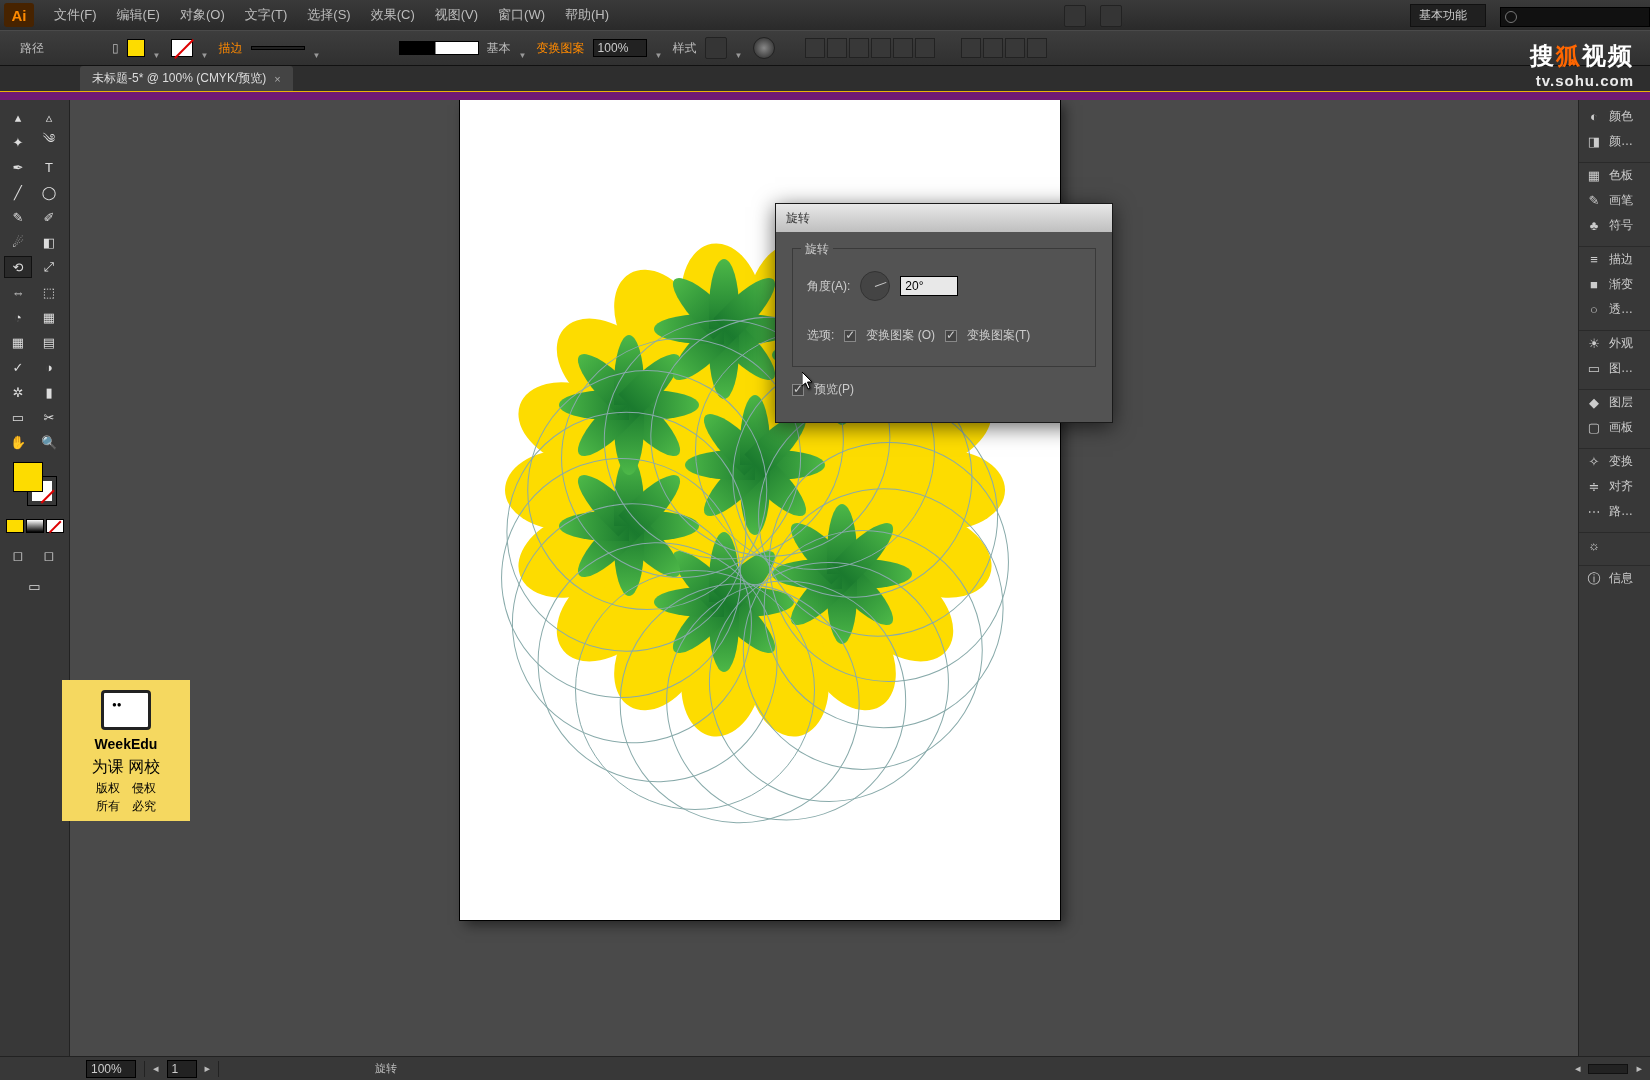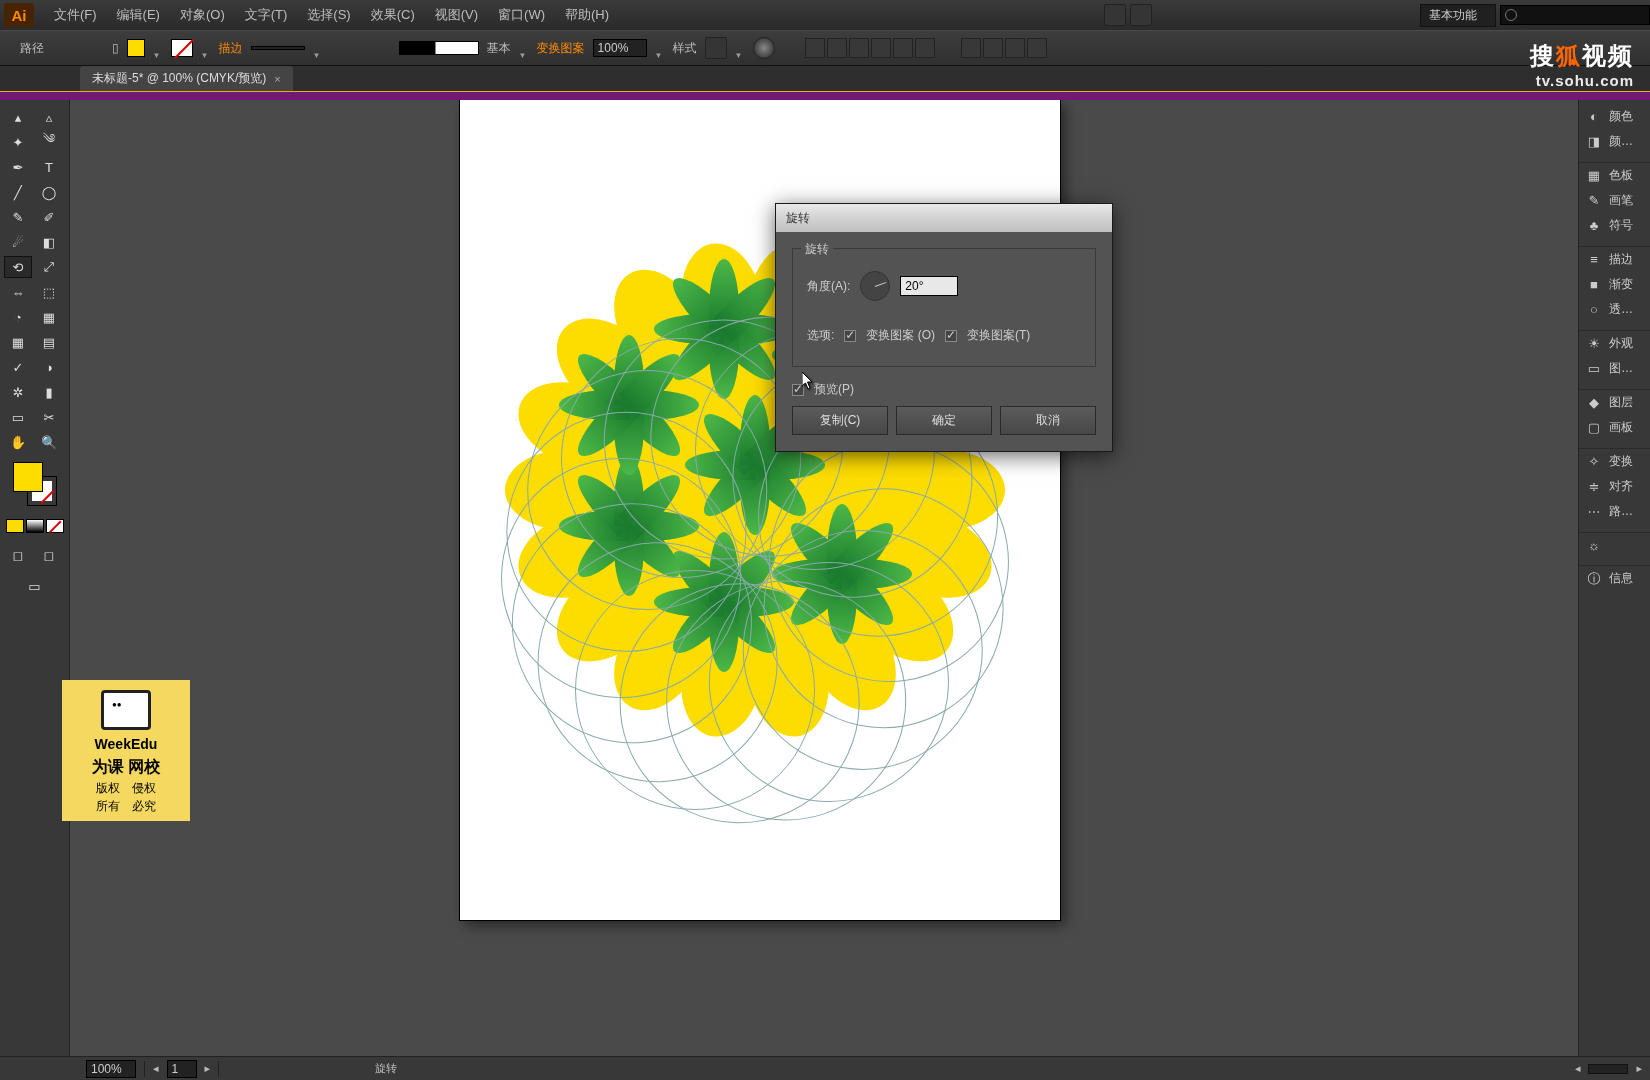--- a/index.html
+++ b/index.html
@@ -3,21 +3,21 @@
 <meta charset="utf-8">
 <style>
 *{box-sizing:border-box;margin:0;padding:0;font-family:"Microsoft YaHei",sans-serif;user-select:none}
 body{background:#1a1a1a;width:1650px;height:1080px;overflow:hidden;position:relative}
 .app{position:absolute;left:0;right:0;top:0;bottom:0;background:#701a75}
 .wctrl{display:flex;gap:18px;position:absolute;right:8px;top:4px}
 .wctrl span{color:#ccc;font-size:13px;font-weight:bold;width:18px;height:14px;display:flex;align-items:center;justify-content:center}
 .menubar{height:30px;background:linear-gradient(#3a3a3a,#2a2a2a);display:flex;align-items:center;padding-left:4px;color:#bdbdbd;font-size:13px}
 .ai-badge{width:30px;height:24px;background:#472300;color:#ff8a00;font-weight:bold;display:flex;align-items:center;justify-content:center;border-radius:3px;margin-right:10px;font-size:15px}
 .menubar .mi{padding:0 10px;cursor:pointer}
-.menubar .rcluster{margin-left:auto;display:flex;align-items:center;gap:4px}
+.menubar .rcluster{margin-left:auto;display:flex;align-items:flex-end;gap:14px}
 .work-sel{background:#202020;color:#ccc;border:1px solid #111;padding:2px 18px 2px 8px;font-size:12px}
 .search{background:#111;width:150px;height:20px;border:1px solid #000;position:relative}
 .search::before{content:"";width:10px;height:10px;border:1.5px solid #777;border-radius:50%;position:absolute;left:4px;top:3px}
 .optbar{height:36px;background:linear-gradient(#3d3d3d,#303030);border-top:1px solid #4a4a4a;border-bottom:1px solid #111;display:flex;align-items:center;padding:0 8px;color:#bbb;font-size:12px;gap:8px}
 .optlabel{padding:0 12px}
 .swatch{width:18px;height:18px;border:1px solid #000}
 .yellow{background:#fddc00}
 .noneSw{background:#fff;position:relative}
 .noneSw::after{content:"";position:absolute;left:-1px;top:50%;width:26px;height:2px;background:#d00;transform:rotate(-45deg);transform-origin:center}
 .dd{width:10px;height:10px;border-top:4px solid transparent;border-bottom:4px solid transparent}
@@ -445,39 +445,34 @@
           <input type="checkbox" class="dlg-chk" checked="" style="">
           <span>变换图案 (O)</span>
           <input type="checkbox" class="dlg-chk" checked="" style="">
           <span>变换图案(T)</span>
         </div>
       </div>
       <div class="dlg-row">
         <input type="checkbox" class="dlg-chk" checked="" style="">
         <span>预览(P)</span>
       </div>
-      <div class="dlg-btns">
-        <button class="dlg-btn">复制(C)</button>
-        <button class="dlg-btn">确定</button>
-        <button class="dlg-btn">取消</button>
-      </div>
     </div>
   </div>
 
   <div class="cursor-arrow">
     <svg viewBox="0 0 12 18">
         <path d="M0 0 L0 14 L3.5 11 L6 17 L8 16 L5.5 10 L10 10 Z" fill="#fff" stroke="#000" stroke-width="1"></path>
       </svg>
   </div>
 
 
   <div class="edu-badge">
     <div class="mon"></div>
     <div style="font-weight:bold;font-size:14px">WeekEdu</div>
-    <div style="font-weight:bold;font-size:16px">为课 网校</div>
+    <div style="font-weight:normal;font-size:16px">为课 网校</div>
     <div>版权　侵权</div>
     <div>所有　必究</div>
   </div>
 
   <div class="sohu">
     <div class="l1">搜<span class="o">狐</span>视频</div>
     <div class="l2">tv.sohu.com</div>
   </div>
 </div>
 

